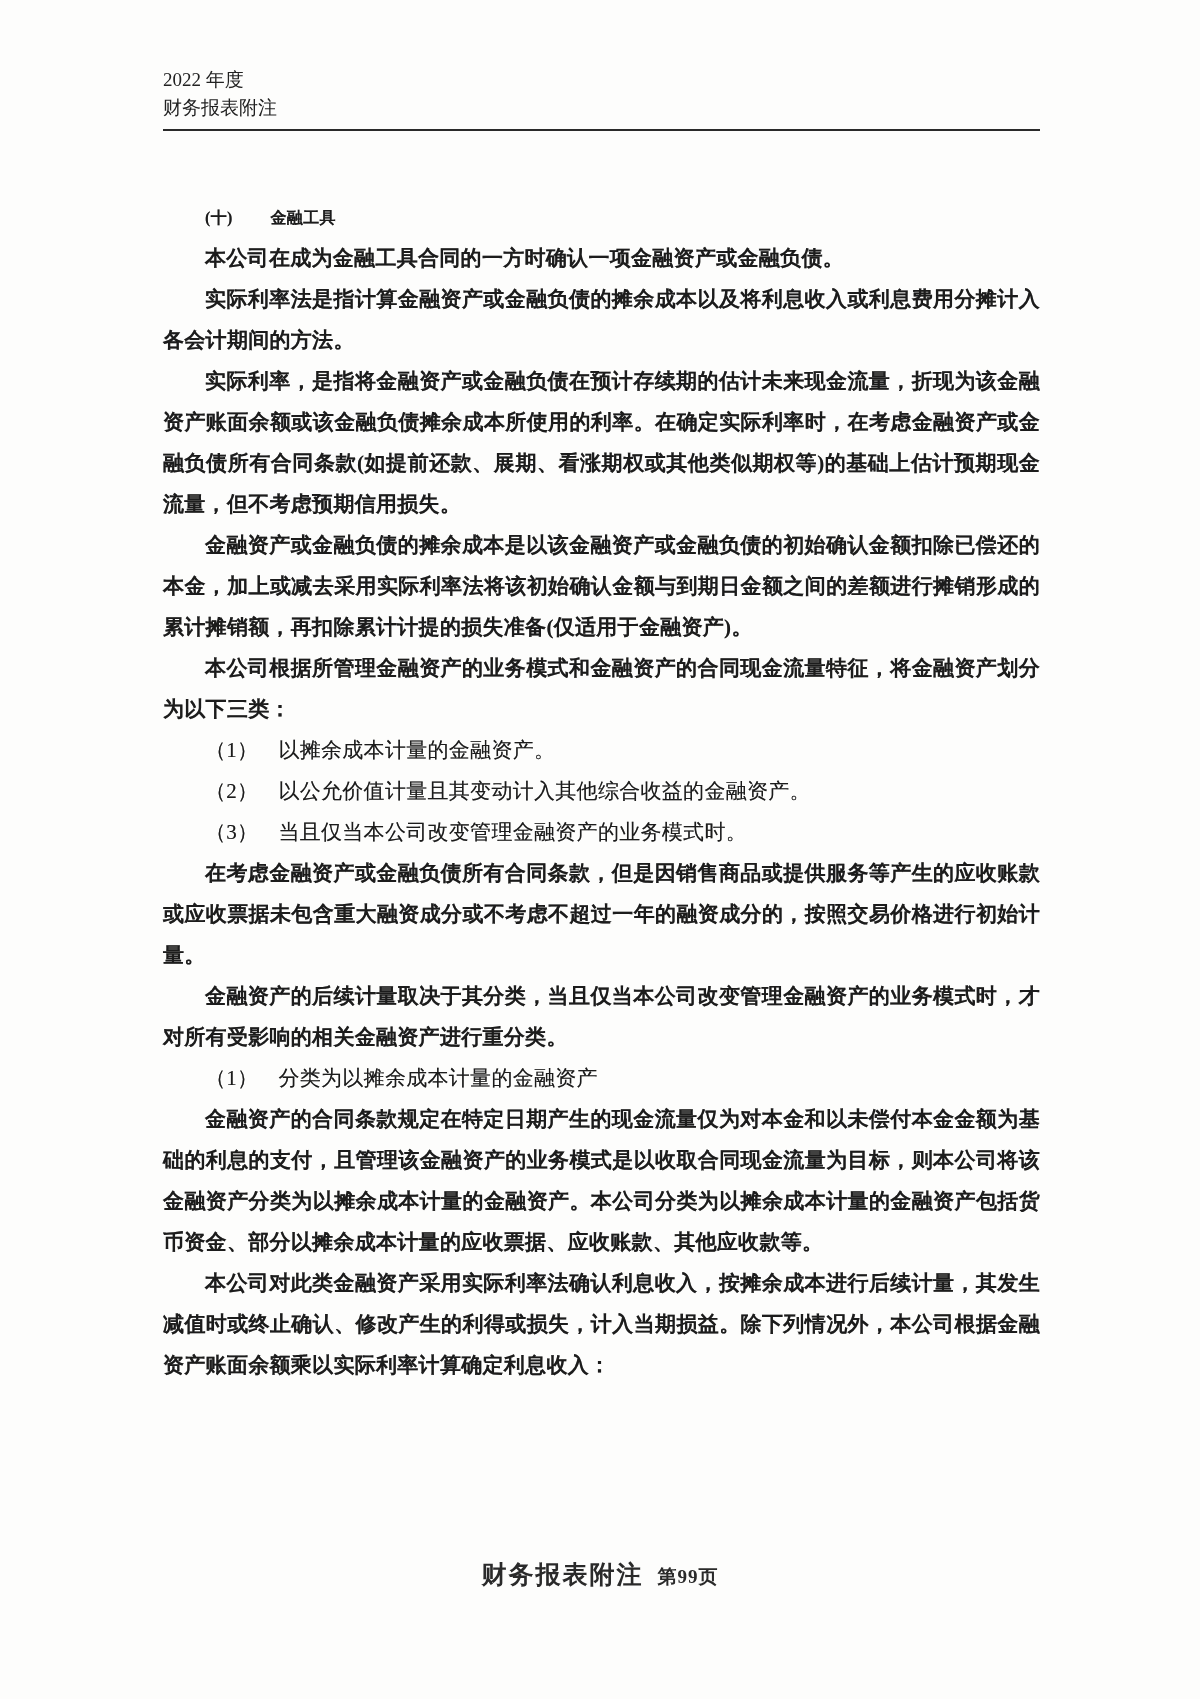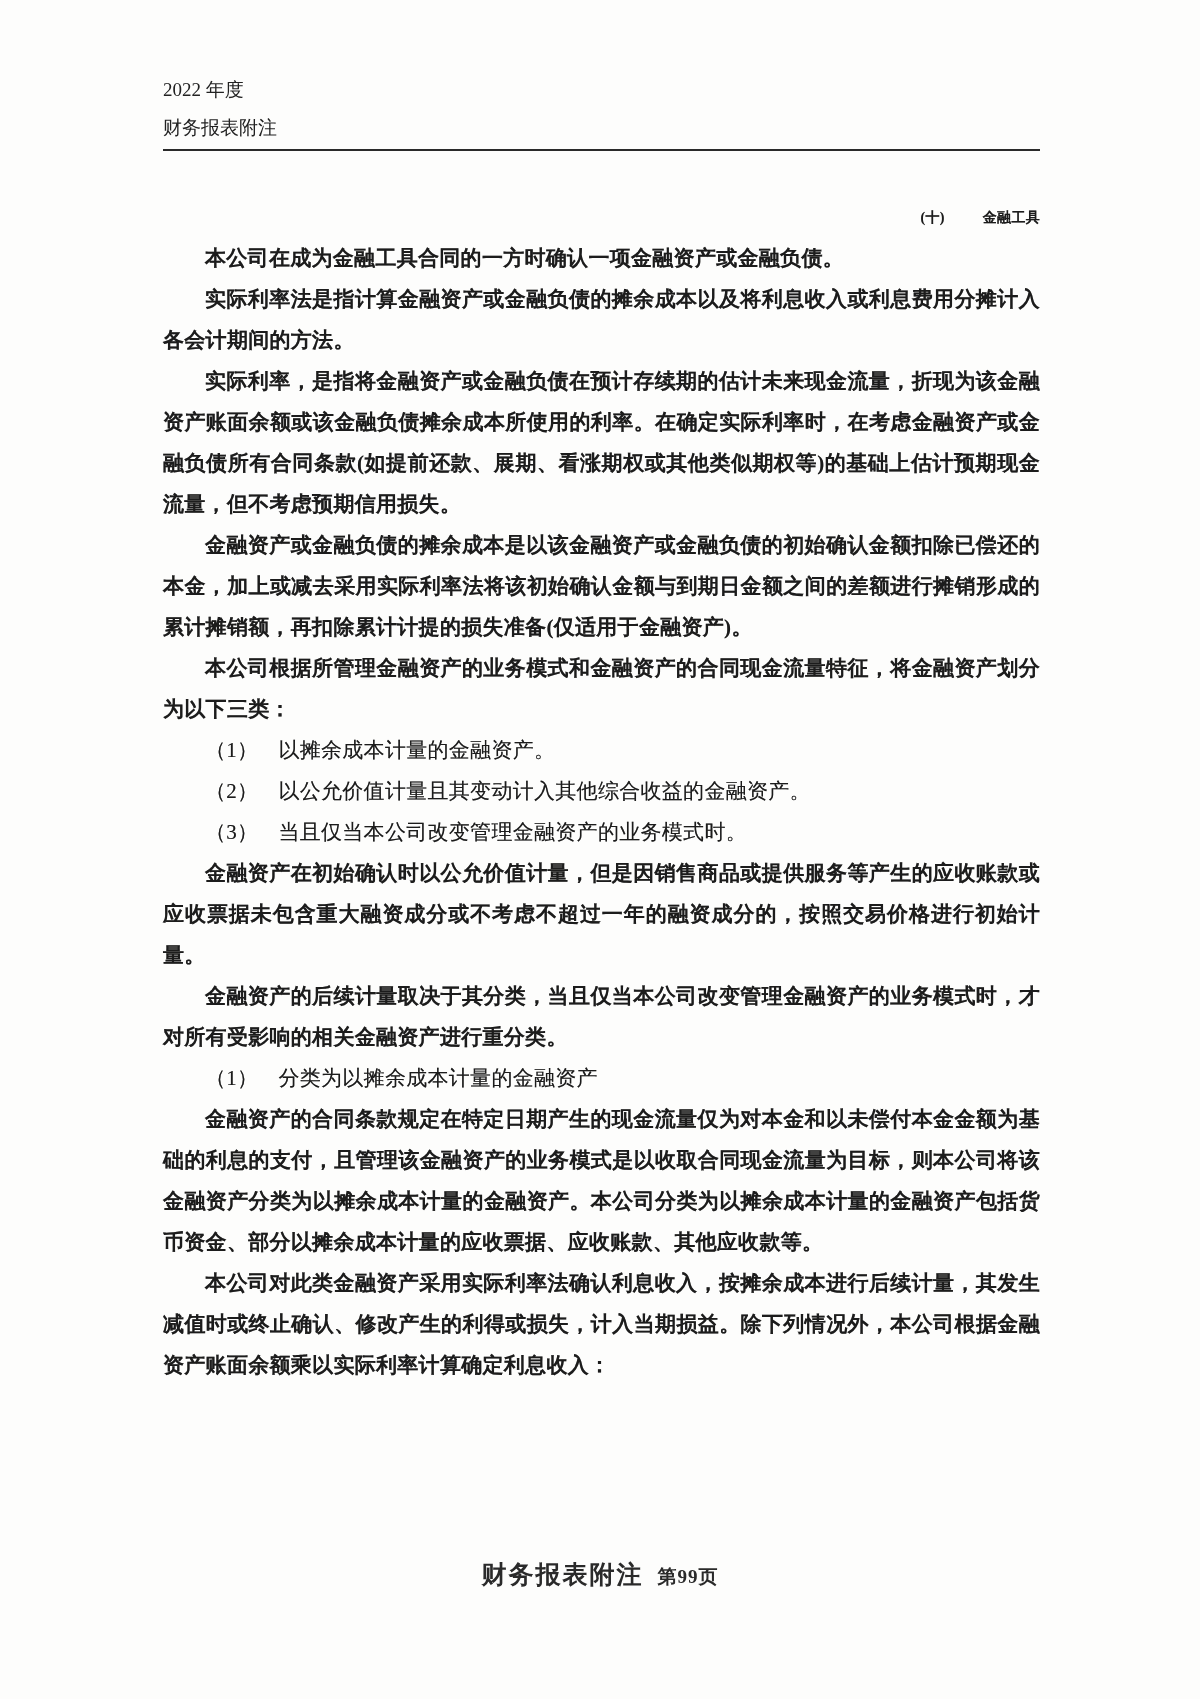--- a/index.html
+++ b/index.html
@@ -23,42 +23,42 @@
     position: absolute;
     top: 66px;
     left: 163px;
     width: 877px;
     border-bottom: 2px solid #2a2a2a;
     padding-bottom: 7px;
     font-size: 19px;
     line-height: 28px;
     color: #222;
   }
-  .hdr div { white-space: nowrap; margin-top: 10px; }
+  .hdr div { white-space: nowrap; }
   
   .content {
     position: absolute;
     top: 197px;
     left: 163px;
     width: 877px;
     font-size: 21px;
     line-height: 41px;
     text-align: justify;
     letter-spacing: 0.3px;
     color: #1c1c1c;
     text-shadow: 0 0 0.5px rgba(45,45,45,0.55);
   }
   .content p { margin: 0; text-indent: 2em; font-weight: bold; }
   h2.sec, h3.subsec {
     margin: 0;
-    font-size: 14px;
+    font-size: 16px;
     line-height: 41px;
     font-weight: bold;
     padding-left: 42px;
-    text-align: right;
+    text-align: left;
   }
   h2.sec .num  { margin-right: 38px; }
   h3.subsec .num { margin-right: 24px; }
   .li {
     padding-left: 42px;
     text-align: left;
     font-family: Liberation Serif, serif;
   }
   .li .lbl { margin-right: 20px; }
   
@@ -94,21 +94,21 @@
     <p>实际利率，是指将金融资产或金融负债在预计存续期的估计未来现金流量，折现为该金融资产账面余额或该金融负债摊余成本所使用的利率。在确定实际利率时，在考虑金融资产或金融负债所有合同条款(如提前还款、展期、看涨期权或其他类似期权等)的基础上估计预期现金流量，但不考虑预期信用损失。</p>
     <p>金融资产或金融负债的摊余成本是以该金融资产或金融负债的初始确认金额扣除已偿还的本金，加上或减去采用实际利率法将该初始确认金额与到期日金额之间的差额进行摊销形成的累计摊销额，再扣除累计计提的损失准备(仅适用于金融资产)。</p>
 
 
     <p>本公司根据所管理金融资产的业务模式和金融资产的合同现金流量特征，将金融资产划分为以下三类：</p>
 
     <div class="li"><span class="lbl">（1）</span><span>以摊余成本计量的金融资产。</span></div>
     <div class="li"><span class="lbl">（2）</span><span>以公允价值计量且其变动计入其他综合收益的金融资产。</span></div>
     <div class="li"><span class="lbl">（3）</span><span>当且仅当本公司改变管理金融资产的业务模式时。</span></div>
 
-    <p>金融资产在初始确认时以公允价值计量，但是因销售商品或提供服务等产生的应收账款或应收票据未包含重大融资成分或不考虑不超过一年的融资成分的，按照交易价格进行初始计量。</p>
+    <p>在考虑金融资产或金融负债所有合同条款，但是因销售商品或提供服务等产生的应收账款或应收票据未包含重大融资成分或不考虑不超过一年的融资成分的，按照交易价格进行初始计量。</p>
     <p>金融资产的后续计量取决于其分类，当且仅当本公司改变管理金融资产的业务模式时，才对所有受影响的相关金融资产进行重分类。</p>
 
     <div class="li"><span class="lbl">（1）</span><span>分类为以摊余成本计量的金融资产</span></div>
 
     <p>金融资产的合同条款规定在特定日期产生的现金流量仅为对本金和以未偿付本金金额为基础的利息的支付，且管理该金融资产的业务模式是以收取合同现金流量为目标，则本公司将该金融资产分类为以摊余成本计量的金融资产。本公司分类为以摊余成本计量的金融资产包括货币资金、部分以摊余成本计量的应收票据、应收账款、其他应收款等。</p>
     <p>本公司对此类金融资产采用实际利率法确认利息收入，按摊余成本进行后续计量，其发生减值时或终止确认、修改产生的利得或损失，计入当期损益。除下列情况外，本公司根据金融资产账面余额乘以实际利率计算确定利息收入：</p>
 
   </main>
 
   <footer class="ftr">

